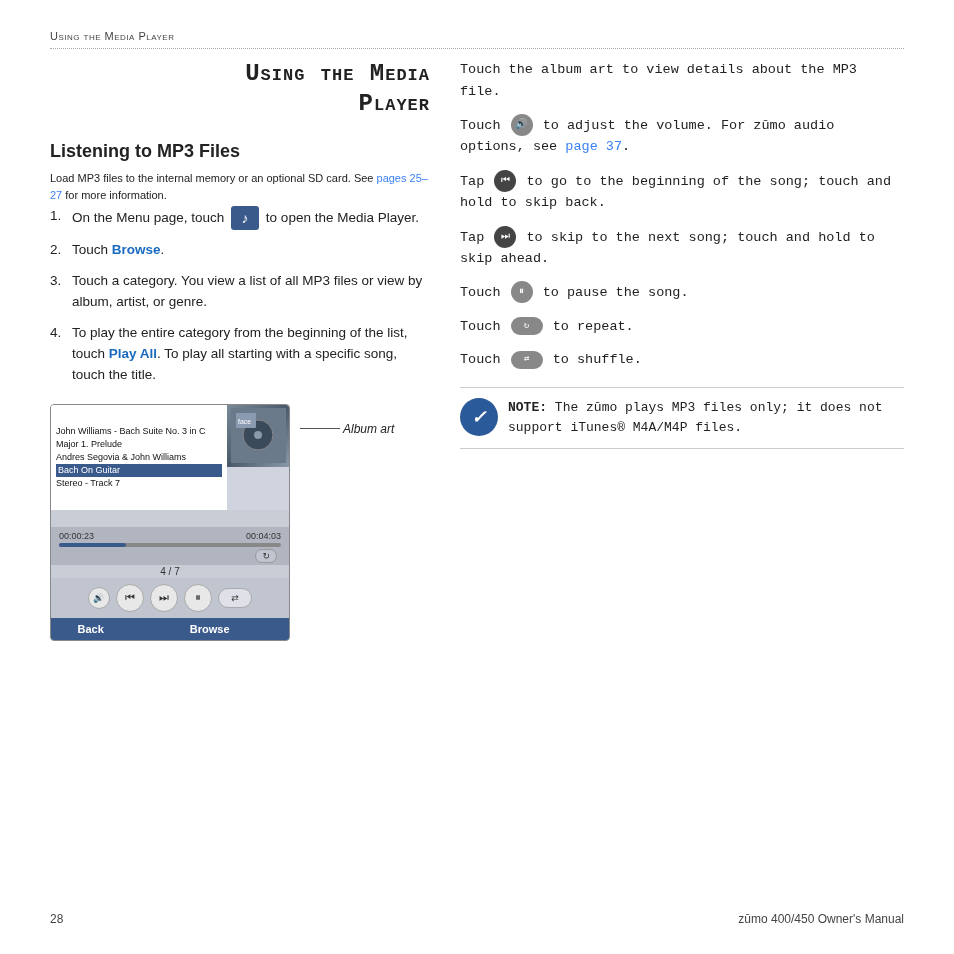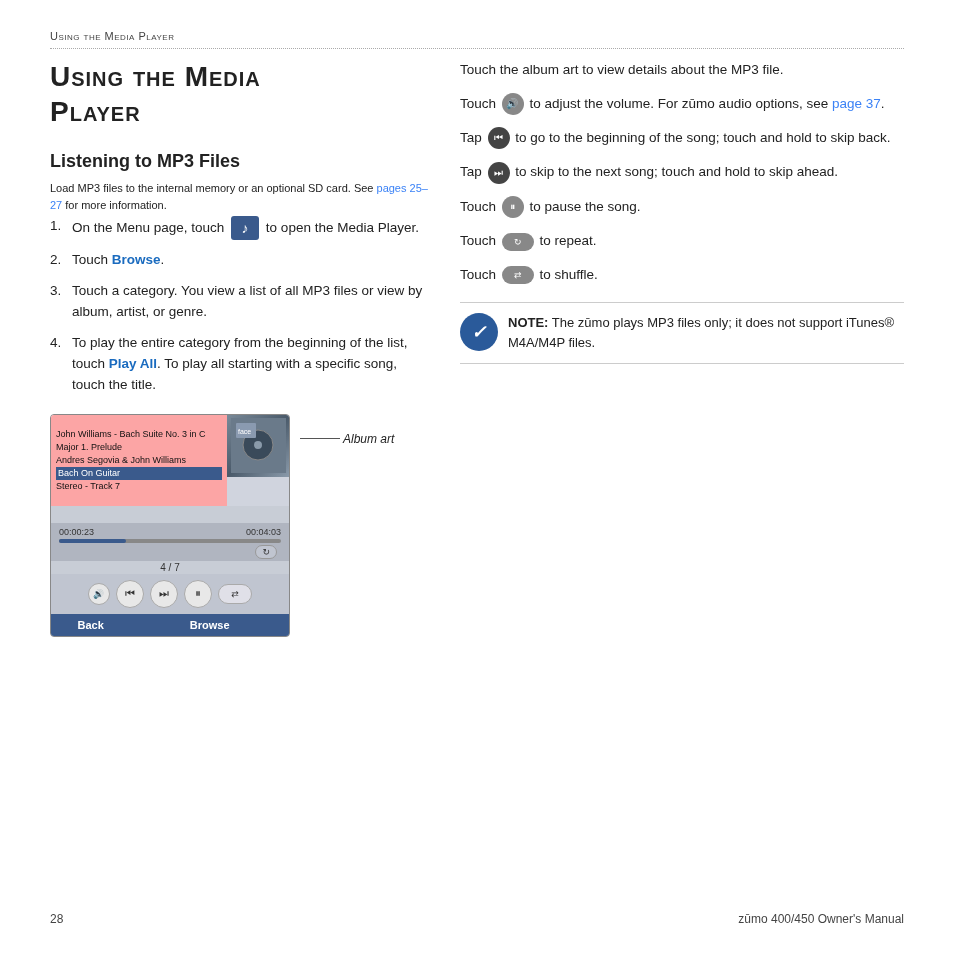--- a/index.html
+++ b/index.html
@@ -32,29 +32,31 @@
       display: flex;
       gap: 30px;
       margin-top: 5px;
     }
     .left-col {
       width: 380px;
       flex-shrink: 0;
     }
     .right-col {
       flex: 1;
+      font-family: Liberation Mono, monospace;
     }
     .chapter-title {
-      font-size: 28px;
-      font-weight: bold;
-      text-align: left;
+      font-size: 24px;
+      font-weight: bold;
+      text-align: right;
       line-height: 1.25;
       margin-bottom: 22px;
       font-variant: small-caps;
       letter-spacing: 1px;
+      font-family: Liberation Mono, monospace;
     }
     .section-title {
       font-size: 18px;
       font-weight: bold;
       margin-bottom: 8px;
     }
     .body-text {
       font-size: 11px;
       line-height: 1.55;
       margin-bottom: 2px;
@@ -115,25 +117,25 @@
       border-radius: 4px;
       overflow: hidden;
       font-size: 10px;
     }
     .player-top {
       display: flex;
       background: #d0d4de;
     }
     .player-tracklist {
       flex: 1;
-      padding: 13px 5px;
+      padding: 20px 5px;
       font-size: 9px;
       line-height: 1.45;
       color: #111;
-      background: #fca5a5;
+      background: #ffffff;
     }
     .player-tracklist .track-active {
       background: #3a5a8c;
       color: #fff;
       padding: 0 2px;
     }
     .player-albumart {
       width: 62px;
       height: 62px;
       background: linear-gradient(135deg, #7a8a99 0%, #4a5a6a 50%, #8a9aaa 100%);

